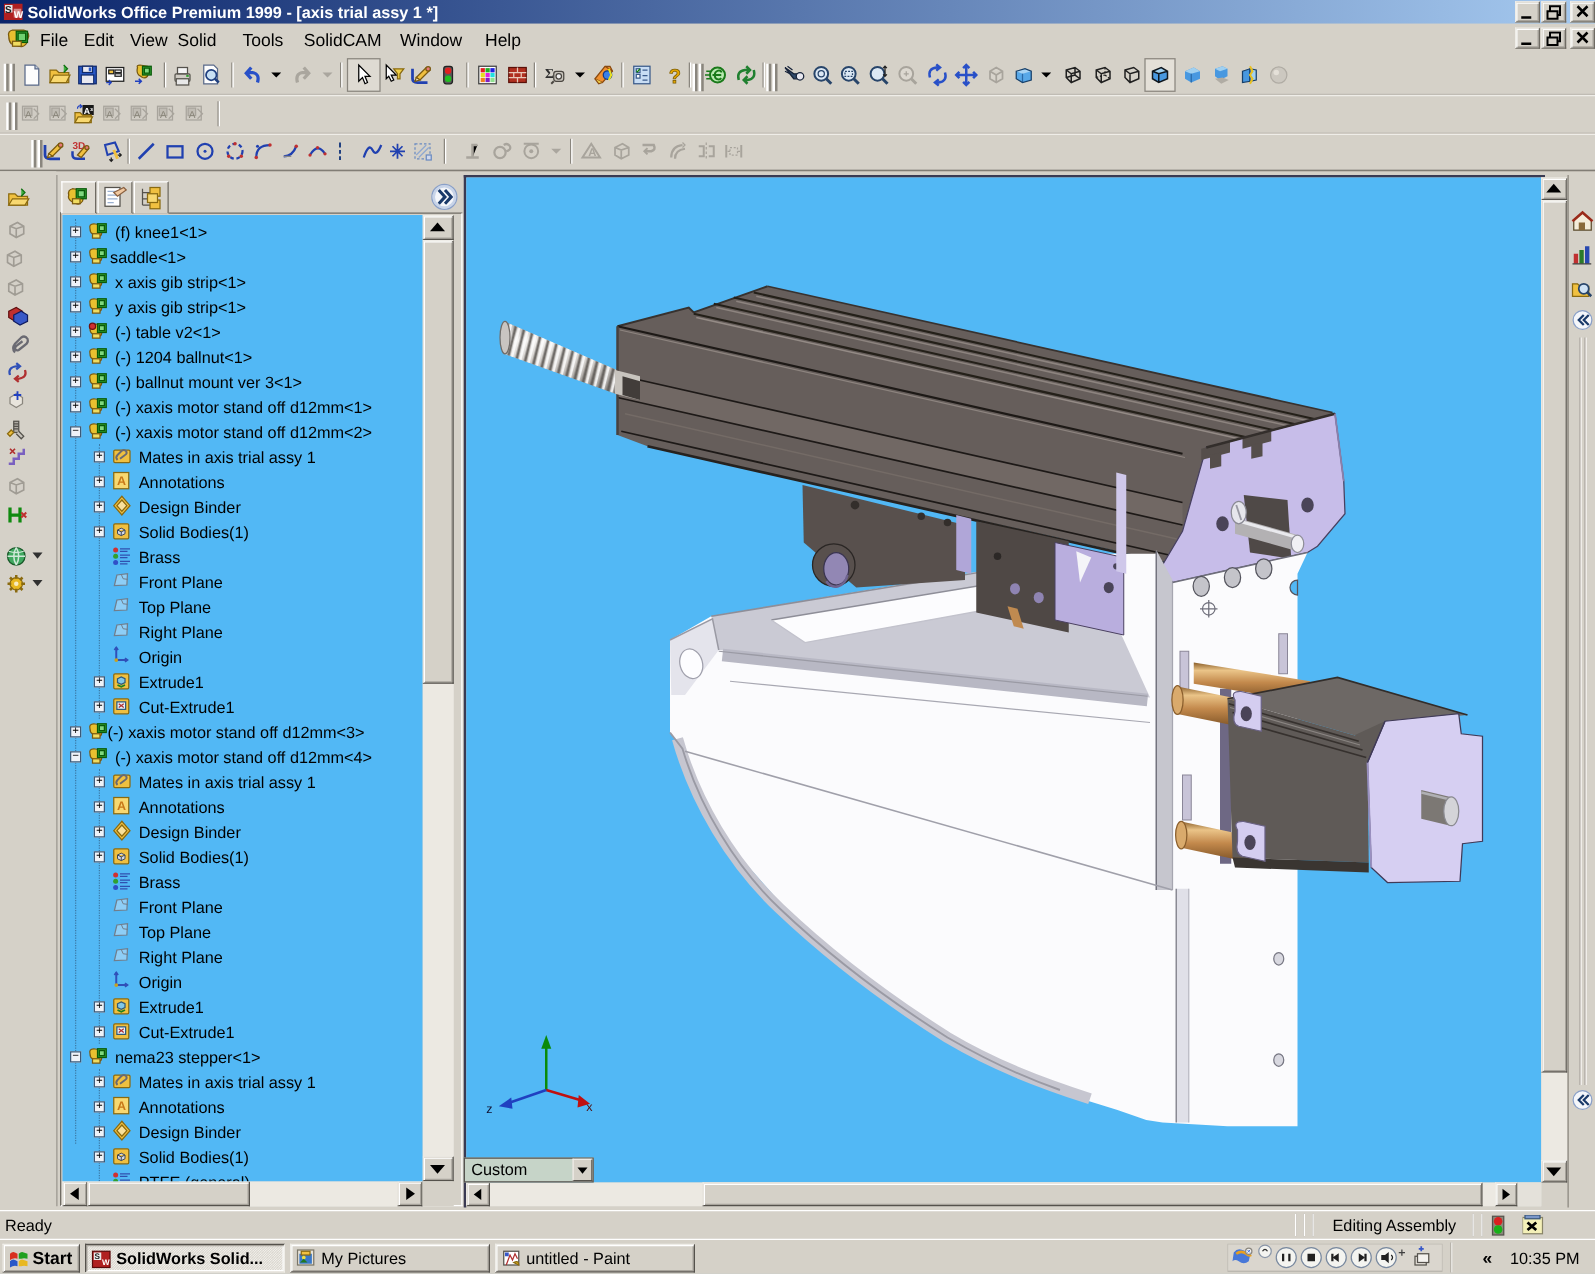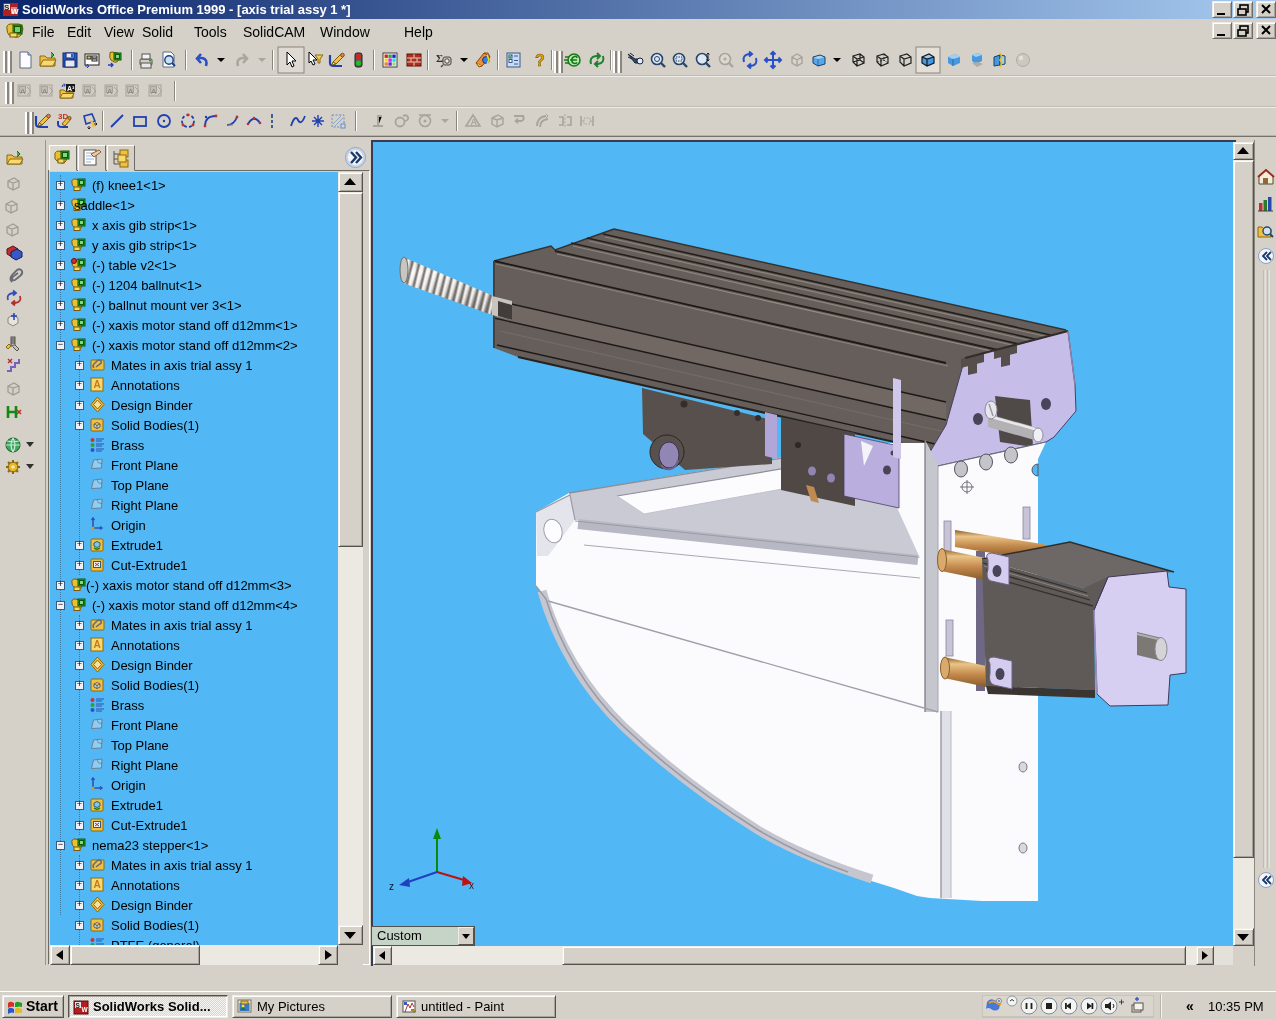--- a/index.html
+++ b/index.html
@@ -83,21 +83,21 @@
         <rect x="9.5" y="5.5" width="6" height="6" fill="#70d070" stroke="#0a5a0a"></rect>
         <rect x="5" y="12" width="7" height="4" fill="#f0dc60" stroke="#7a5a10"></rect>
       </svg>
  <span class="mi" style="left:32px">File</span>
  <span class="mi" style="left:67px">Edit</span>
  <span class="mi" style="left:104px">View</span>
  <span class="mi" style="left:142px">Solid</span>
  <span class="mi" style="left:194px">Tools</span>
  <span class="mi" style="left:243px">SolidCAM</span>
  <span class="mi" style="left:320px">Window</span>
- <span class="mi" style="left:404px">Help</span>
+ <span class="mi" style="left:388px">Help</span>
  <div class="wbtn" style="left:1212px;top:3px">
         <svg width="16" height="13">
           <rect x="2" y="9" width="8" height="2" fill="#000"></rect>
         </svg>
       </div>
  <div class="wbtn" style="left:1233px;top:3px">
         <svg width="16" height="13">
           <rect x="4" y="1" width="8" height="7" fill="none" stroke="#000" stroke-width="1.6"></rect>
           <rect x="2" y="5" width="8" height="6" fill="#d5d1c8" stroke="#000" stroke-width="1.6"></rect>
         </svg>
@@ -713,21 +713,21 @@
           <svg class="ti" style="left:20px" viewBox="0 0 17 17">
             <use href="#t-part"></use>
           </svg>
           <span class="tx" style="left:42px">(f) knee1&lt;1&gt;</span>
         </div>
 <div class="tr" style="top:23px">
           <i class="pm" style="left:6px">+</i>
           <svg class="ti" style="left:20px" viewBox="0 0 17 17">
             <use href="#t-part"></use>
           </svg>
-          <span class="tx" style="left:24px">saddle&lt;1&gt;</span>
+          <span class="tx" style="left:38px">saddle&lt;1&gt;</span>
         </div>
 <div class="tr" style="top:43px">
           <i class="pm" style="left:6px">+</i>
           <svg class="ti" style="left:20px" viewBox="0 0 17 17">
             <use href="#t-part"></use>
           </svg>
           <span class="tx" style="left:42px">x axis gib strip&lt;1&gt;</span>
         </div>
 <div class="tr" style="top:63px">
           <i class="pm" style="left:6px">+</i>
@@ -1198,20 +1198,39 @@
         </g>
   <path d="M9 130 L9 728 M13 130 L13 728" stroke="#b8b4ac" stroke-width="1.5"></path>
   <path d="M10 130 L10 728 M14 130 L14 728" stroke="#f4f2ee" stroke-width="1"></path>
   <g transform="translate(3,732)">
           <circle cx="8" cy="8" r="7.5" fill="#f4f6fa" stroke="#8aa0c8"></circle>
           <path d="M9 4 L5 8 L9 12 M13 4 L9 8 L13 12" fill="none" stroke="#1a3a6a" stroke-width="1.8"></path>
         </g>
  </svg>
 </div>
 
+<div class="abs" id="sbar">
+ <span class="abs" style="left:4px;top:4px">Ready</span>
+ <div class="abs" style="left:1036px;top:2px;width:1px;height:18px;background:#8a867e;border-right:1px solid #fff"></div>
+ <div class="abs" style="left:1043px;top:2px;width:1px;height:18px;background:#8a867e;border-right:1px solid #fff"></div>
+ <div class="abs" style="left:1050px;top:2px;width:1px;height:18px;background:#8a867e;border-right:1px solid #fff"></div>
+ <span class="abs" style="left:1066px;top:4px">Editing Assembly</span>
+ <div class="abs" style="left:1178px;top:2px;width:1px;height:18px;background:#8a867e;border-right:1px solid #fff"></div>
+ <div class="abs" style="left:1185px;top:2px;width:1px;height:18px;background:#8a867e;border-right:1px solid #fff"></div>
+ <svg class="abs" style="left:1191px;top:3px" width="16" height="17">
+        <rect x="3" y="1" width="9" height="15" fill="#8a8a7a" stroke="#55524c"></rect>
+        <circle cx="7.5" cy="5" r="3.4" fill="#d82020"></circle>
+        <circle cx="7.5" cy="11.5" r="3.4" fill="#18b018"></circle>
+      </svg>
+ <svg class="abs" style="left:1218px;top:3px" width="17" height="16">
+        <rect x="0" y="2" width="16" height="13" fill="#f4f0b8" stroke="#8a8668"></rect>
+        <rect x="2" y="0" width="12" height="3" fill="#7a96c8" stroke="#3a567a"></rect>
+        <path d="M4 6 L11 12 M11 6 L4 12" stroke="#000" stroke-width="2.2"></path>
+      </svg>
+</div>
 
 <div class="abs" id="taskbar">
  <div class="tkbtn" style="left:2px;width:62px">
   <svg class="abs" style="left:4px;top:3px" width="17" height="16" viewBox="0 0 17 16">
           <path d="M1 4 Q3 2 5 3 L7 4 L7 8 Q5 7 3 8 L1 9 Z" fill="#d83020"></path>
           <path d="M8 4 Q10 2 12 3 L15 4 L15 8 Q12 7 10 8 L8 8 Z" fill="#20a020"></path>
           <path d="M1 10 Q3 8 5 9 L7 10 L7 14 Q5 13 3 14 L1 15 Z" fill="#2858c8"></path>
           <path d="M8 10 Q10 8 12 9 L15 10 L15 14 Q12 13 10 14 L8 14 Z" fill="#e8b820"></path>
         </svg>
   <span class="lbl" style="font-weight:bold;font-size:14px;left:23px;top:2px">Start</span>

